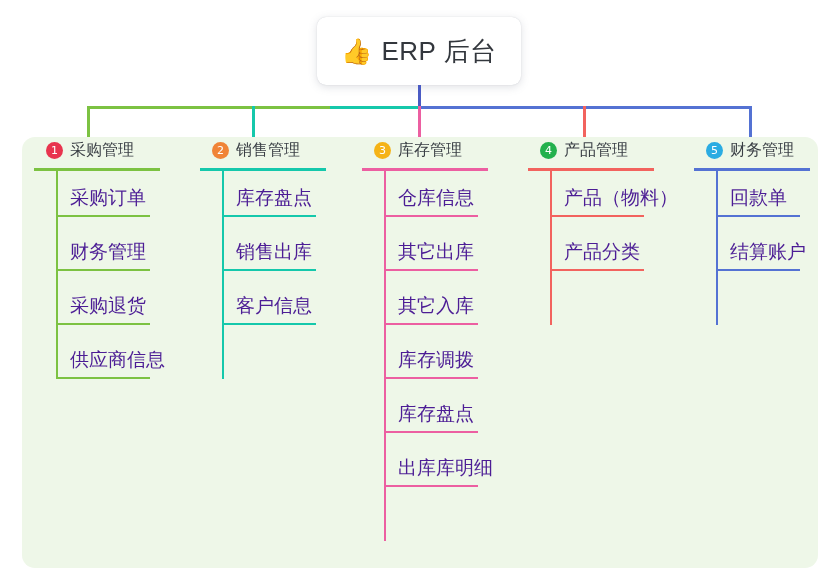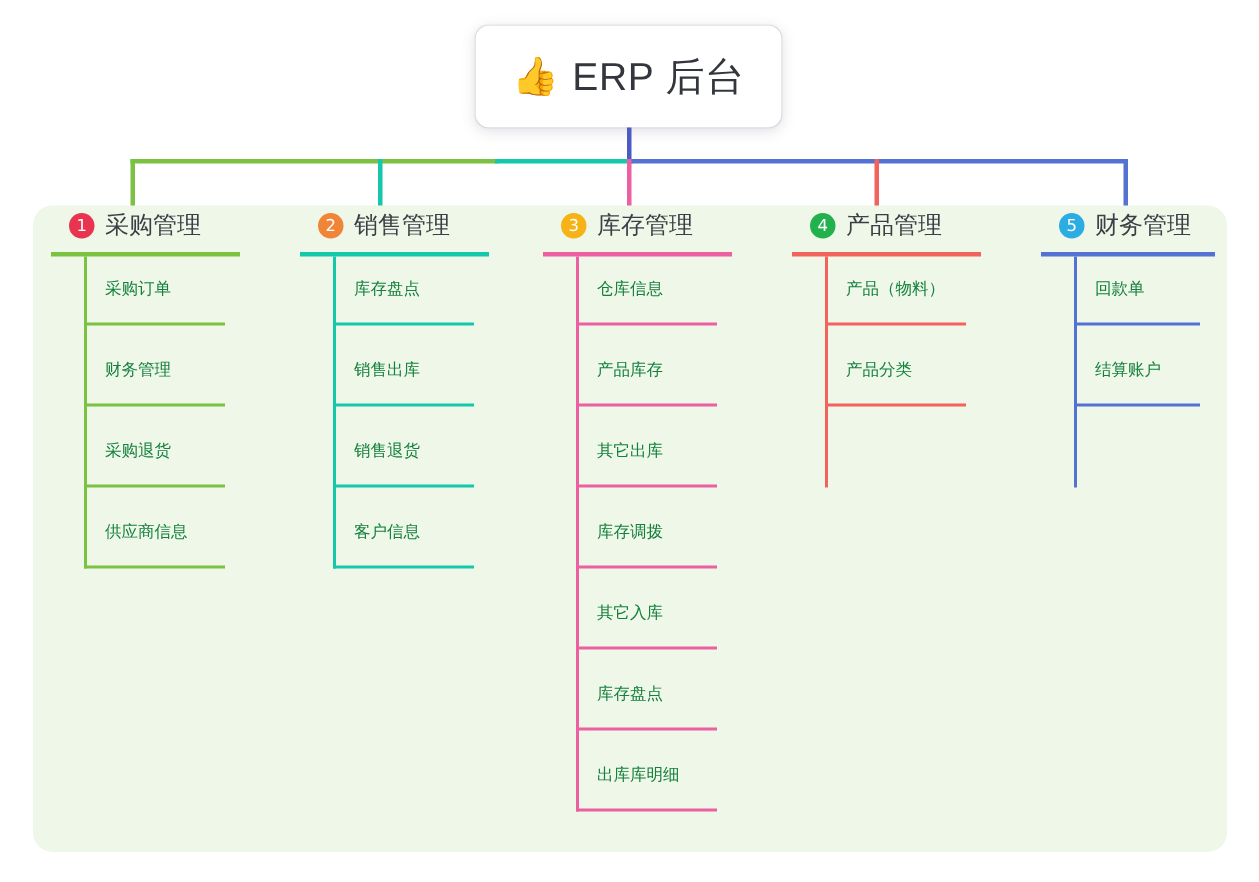--- a/index.html
+++ b/index.html
@@ -101,22 +101,22 @@
     padding-top: 0;
   }
   .item {
     position: relative;
     height: 54px;
   }
   .item-label {
     position: absolute;
     left: 36px;
     top: 14px;
-    font-size: 11px;
-    color: #15803d;
+    font-size: 19px;
+    color: #4c1d95;
     white-space: nowrap;
   }
   .item-rule {
     position: absolute;
     left: 22px;
     top: 44px;
     height: 2px;
   }
 </style>
 </head>
@@ -175,55 +175,47 @@
       <div class="items">
         <div class="item">
           <span class="item-label">库存盘点</span>
           <div class="item-rule" style="background: rgb(21, 200, 171); width: 94px;"></div>
         </div>
         <div class="item">
           <span class="item-label">销售出库</span>
           <div class="item-rule" style="background: rgb(21, 200, 171); width: 94px;"></div>
         </div>
         <div class="item">
-          <span class="item-label">销售退货</span>
-          <div class="item-rule" style="background: rgb(21, 200, 171); width: 94px;"></div>
-        </div>
-        <div class="item">
           <span class="item-label">客户信息</span>
           <div class="item-rule" style="background: rgb(21, 200, 171); width: 94px;"></div>
         </div>
       </div>
       <div class="spine" style="background: rgb(21, 200, 171); height: 208px;"></div>
     </div>
     <div class="column" style="left: 340px; width: 150px;">
       <div class="col-head">
         <span class="badge" style="background: rgb(245, 179, 22);">3</span>
         <span class="col-title">库存管理</span>
       </div>
       <div class="head-rule" style="background: rgb(236, 95, 161); width: 126px;"></div>
       <div class="items">
         <div class="item">
           <span class="item-label">仓库信息</span>
           <div class="item-rule" style="background: rgb(236, 95, 161); width: 94px;"></div>
         </div>
         <div class="item">
-          <span class="item-label">产品库存</span>
-          <div class="item-rule" style="background: rgb(236, 95, 161); width: 94px;"></div>
-        </div>
-        <div class="item">
           <span class="item-label">其它出库</span>
           <div class="item-rule" style="background: rgb(236, 95, 161); width: 94px;"></div>
         </div>
         <div class="item">
+          <span class="item-label">其它入库</span>
+          <div class="item-rule" style="background: rgb(236, 95, 161); width: 94px;"></div>
+        </div>
+        <div class="item">
           <span class="item-label">库存调拨</span>
-          <div class="item-rule" style="background: rgb(236, 95, 161); width: 94px;"></div>
-        </div>
-        <div class="item">
-          <span class="item-label">其它入库</span>
           <div class="item-rule" style="background: rgb(236, 95, 161); width: 94px;"></div>
         </div>
         <div class="item">
           <span class="item-label">库存盘点</span>
           <div class="item-rule" style="background: rgb(236, 95, 161); width: 94px;"></div>
         </div>
         <div class="item">
           <span class="item-label">出库库明细</span>
           <div class="item-rule" style="background: rgb(236, 95, 161); width: 94px;"></div>
         </div>

